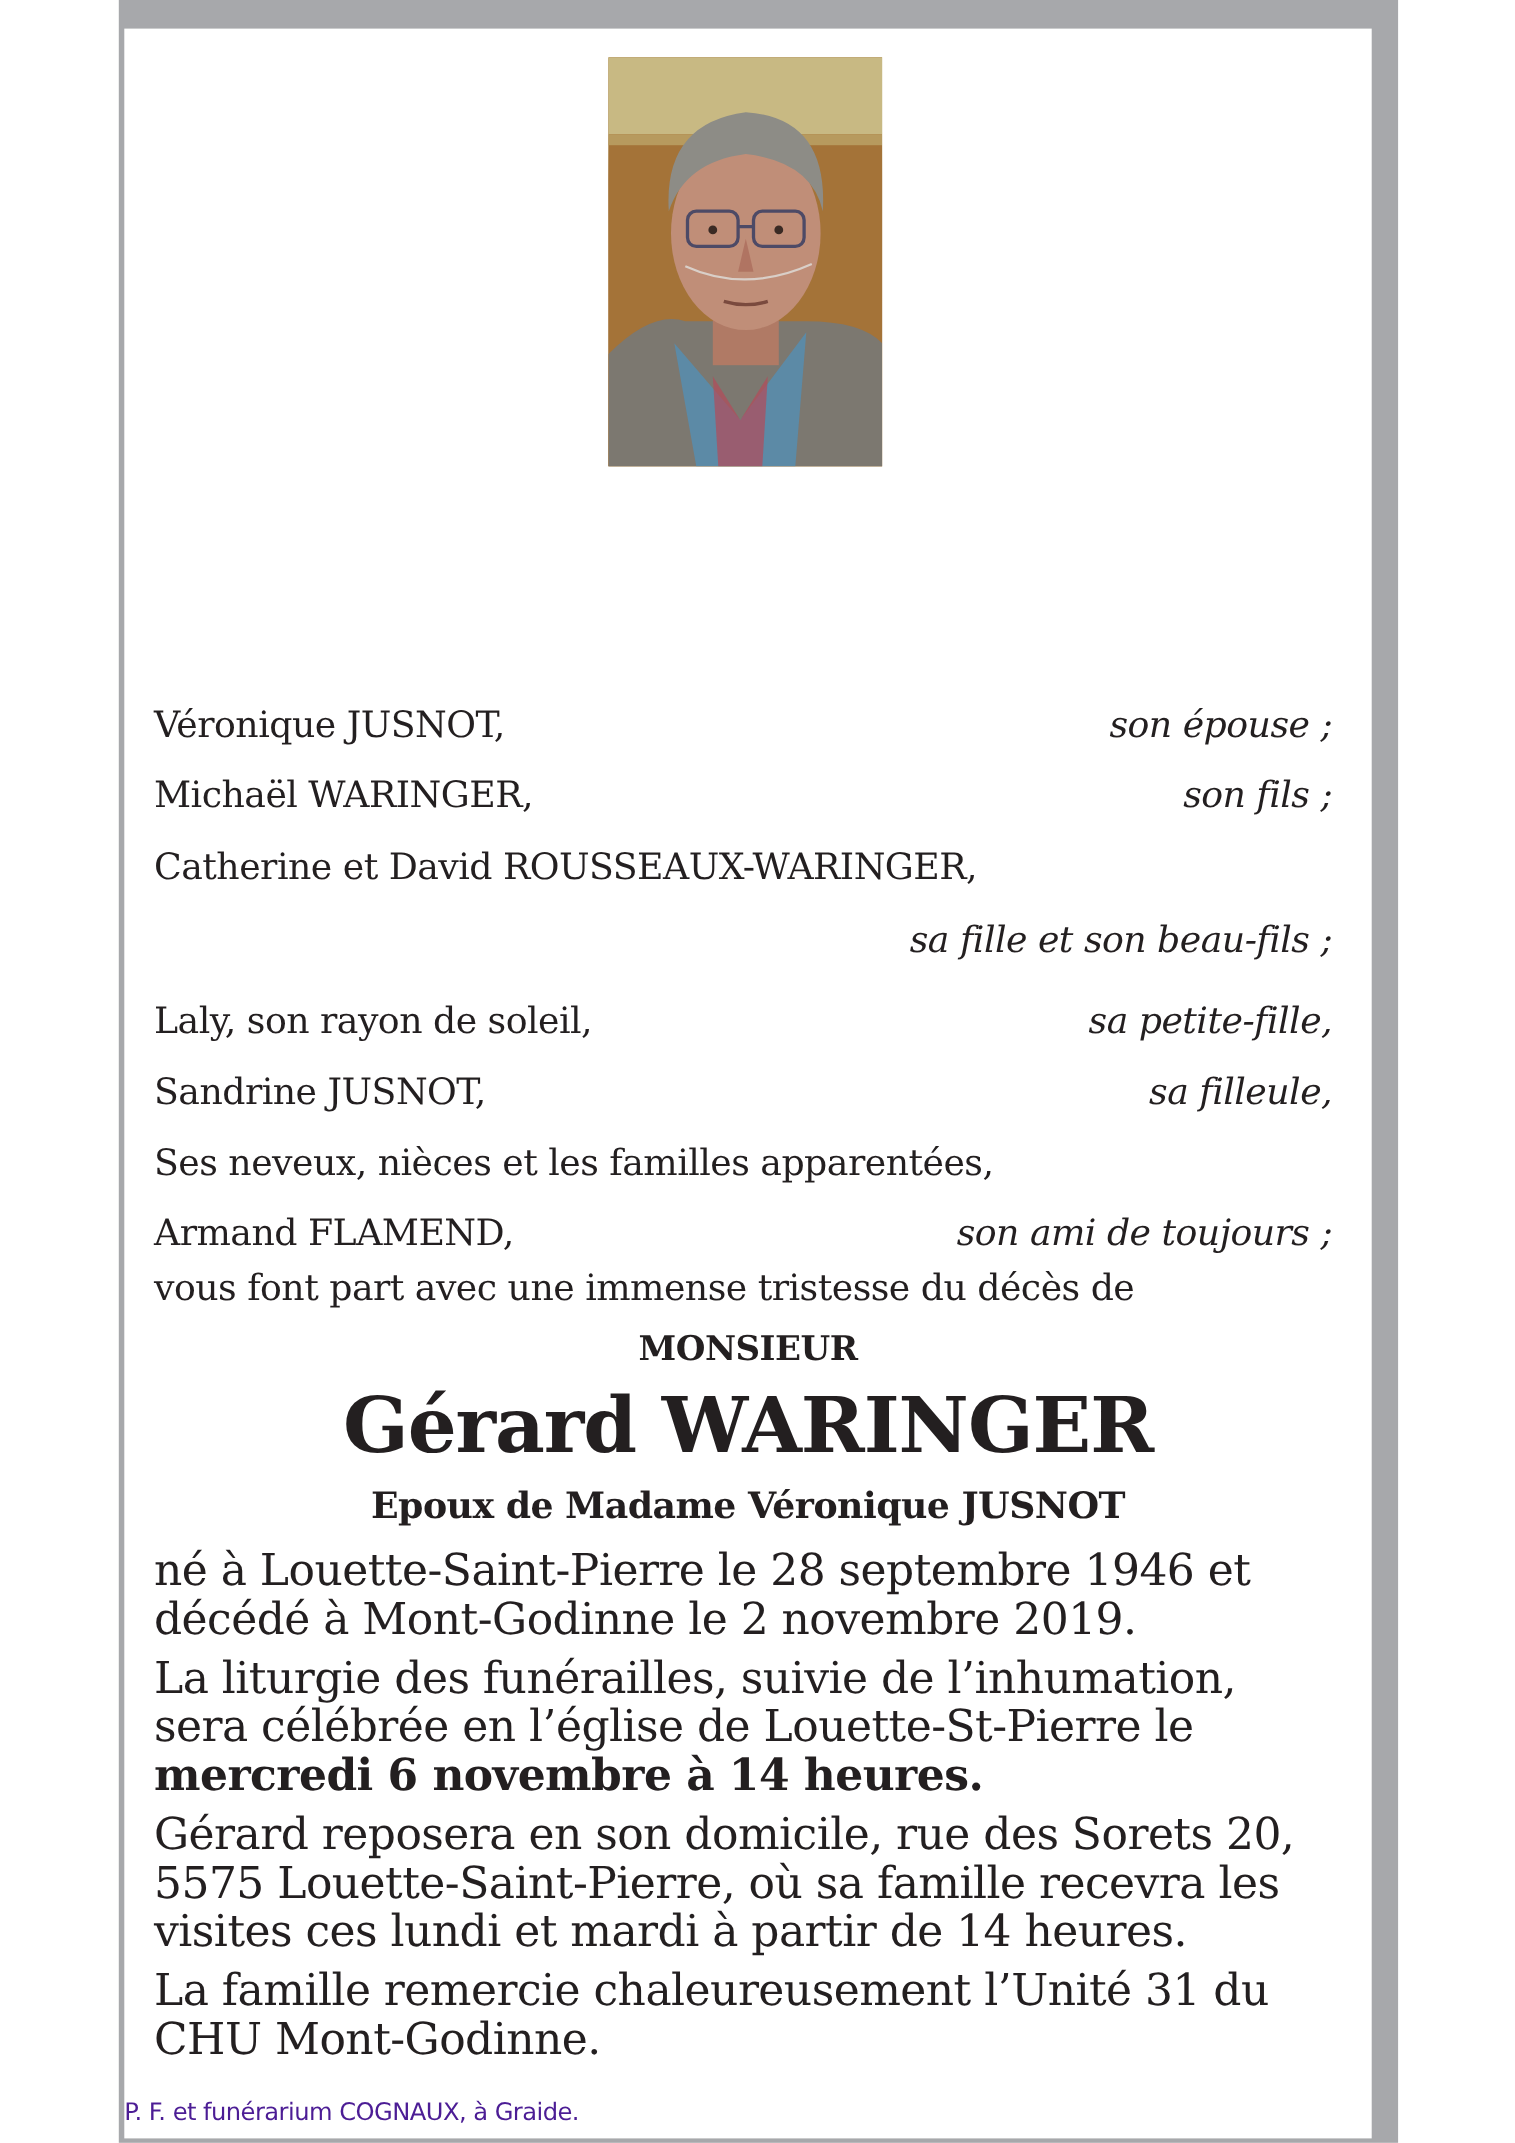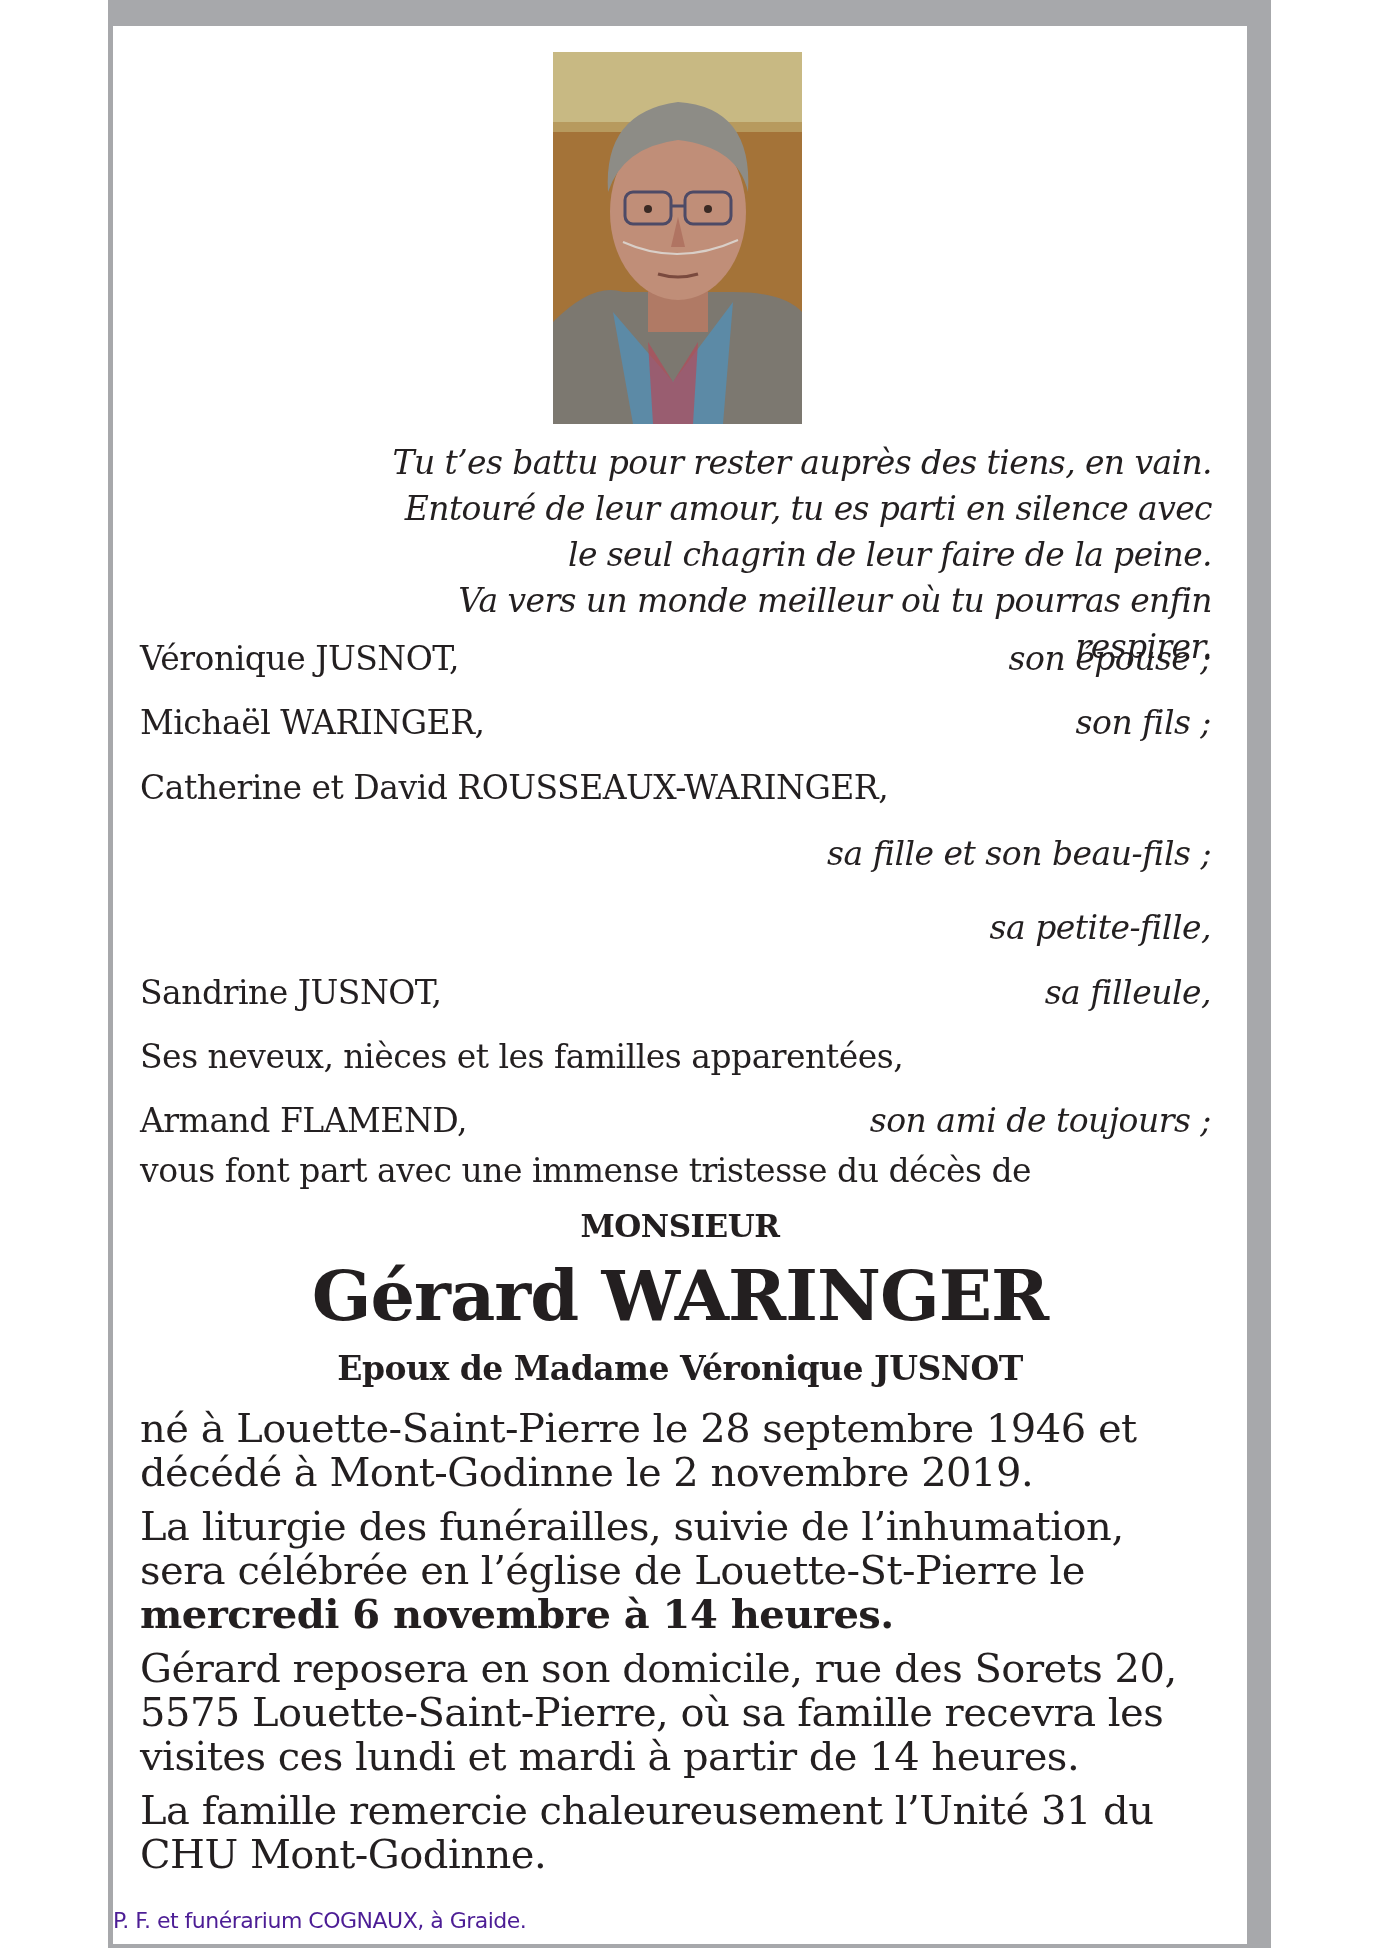--- a/index.html
+++ b/index.html
@@ -50,44 +50,39 @@
       <circle cx="95" cy="157" r="4" fill="#3a2a24"></circle>
       <circle cx="155" cy="157" r="4" fill="#3a2a24"></circle>
 
       <path d="M125 165 L118 195 L132 195 Z" fill="#b07462"></path>
       <path d="M70 190 Q125 215 185 188" fill="none" stroke="#d9cfc8" stroke-width="2"></path>
 
       <path d="M105 222 Q125 228 145 222" fill="none" stroke="#7a4a3e" stroke-width="3"></path>
     </svg>
   </div>
 
-  <div class="poem">
-    <div>Tu t’es battu pour rester auprès des tiens, en vain.</div>
-    <div>Entouré de leur amour, tu es parti en silence avec</div>
-    <div>le seul chagrin de leur faire de la peine.</div>
-    <div>Va vers un monde meilleur où tu pourras enfin respirer.</div>
-  </div>
 
   <div class="row" style="top:610px">
     <span class="name">Véronique JUSNOT,</span>
     <span class="rel">son épouse ;</span>
   </div>
   <div class="row" style="top:674px">
     <span class="name">Michaël WARINGER,</span>
     <span class="rel">son fils ;</span>
   </div>
   <div class="row" style="top:805px">
     <span class="name"></span>
     <span class="rel">sa fille et son beau-fils ;</span>
   </div>
   <div class="row" style="top:739px">
     <span class="name">Catherine et David ROUSSEAUX-WARINGER,</span>
     <span class="rel"></span>
   </div>
   <div class="row" style="top:879px">
+    <span class="name">Laly, son rayon de soleil,</span>
     <span class="rel">sa petite-fille,</span>
   </div>
   <div class="row" style="top:944px">
     <span class="name">Sandrine JUSNOT,</span>
     <span class="rel">sa filleule,</span>
   </div>
   <div class="row" style="top:1008px">
     <span class="name">Ses neveux, nièces et les familles apparentées,</span>
     <span class="rel"></span>
   </div>

